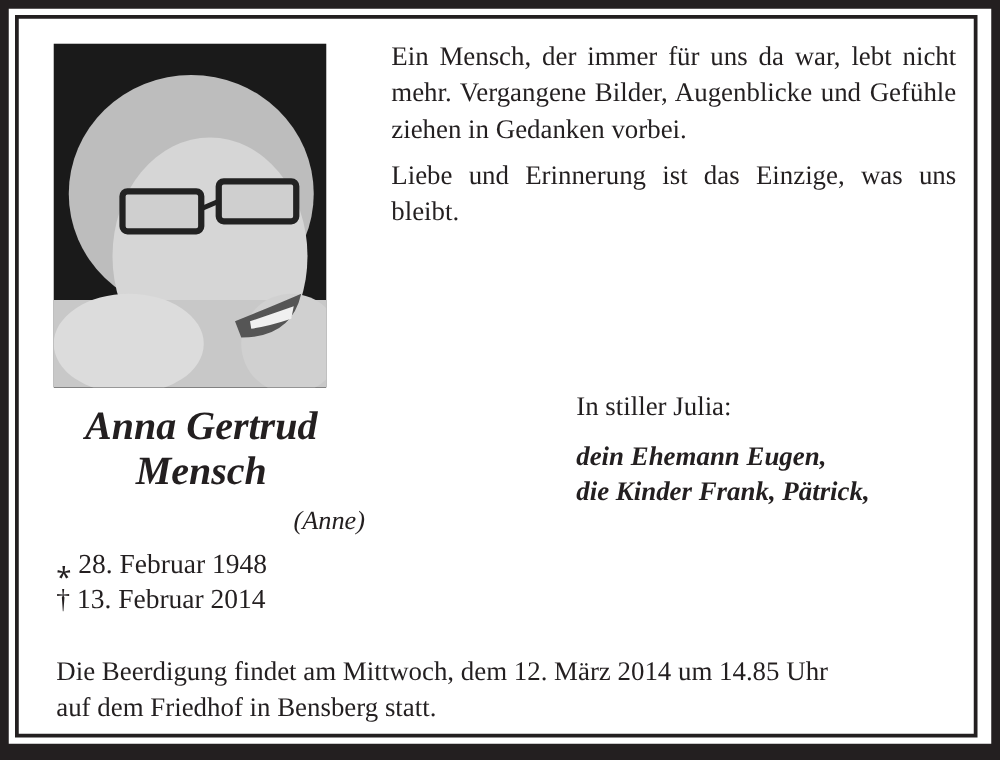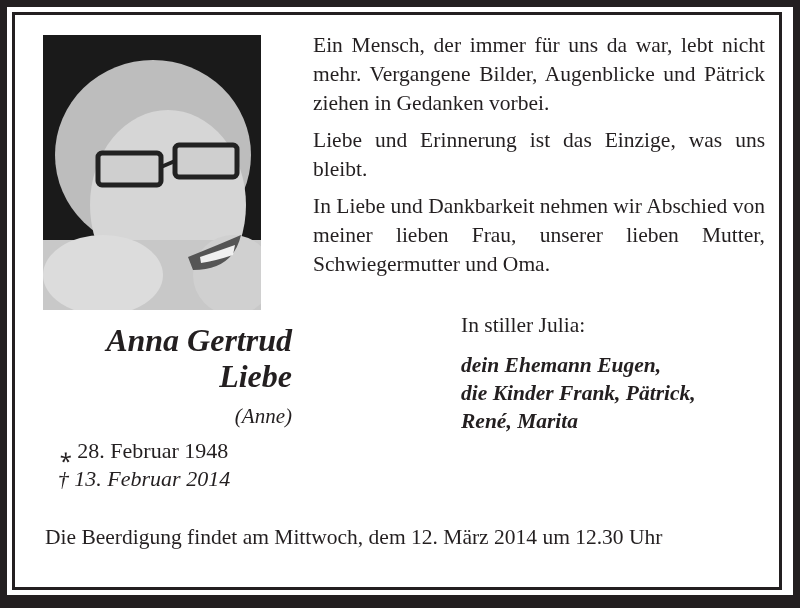--- a/index.html
+++ b/index.html
@@ -5,23 +5,23 @@
   html, body { margin:0; padding:0; }
   body { width:800px; height:608px; background:#231f20; position:relative; overflow:hidden;
          font-family:"Liberation Serif", serif; color:#231f20; }
   .outer { position:absolute; left:7px; top:7px; width:786px; height:588px; background:#fff; }
   .inner { position:absolute; left:12px; top:12px; width:770px; height:578px; border:3px solid #231f20; box-sizing:border-box; background:#fff; }
   .photo { position:absolute; left:43px; top:35px; width:218px; height:275px; background:#111; overflow:hidden; }
   .photo svg { width:100%; height:100%; display:block; }
   .verse { position:absolute; left:313px; top:31px; width:452px; font-size:21.5px; line-height:29px; text-align:justify; }
   .verse p { margin:0 0 8px 0; }
   .verse p.last { text-align-last:left; }
-  .name { position:absolute; left:30px; top:322px; width:262px; text-align:right; font-style:italic; font-weight:bold; font-size:32px; line-height:36px; }
+  .name { position:absolute; left:30px; top:322px; width:262px; text-align:center; font-style:italic; font-weight:bold; font-size:32px; line-height:36px; }
   .nickname { position:absolute; left:30px; top:404px; width:262px; text-align:right; font-style:italic; font-size:21px; }
-  .date { position:absolute; left:24px; width:240px; text-align:center; font-size:22px; }
+  .date { position:absolute; left:45px; width:240px; text-align:left; font-size:22px; }
   .mourning-label { position:absolute; left:461px; top:313px; font-size:21.5px; }
   .mourners { position:absolute; left:461px; top:351px; font-style:italic; font-weight:bold; font-size:21.5px; line-height:28px; }
   .mourners div { white-space:nowrap;font-style:italic; }
   .funeral { position:absolute; left:45px; top:523px; width:715px; font-size:21.5px; line-height:29px; }
 </style>
 </head>
 <body>
 
 <div class="outer"></div>
 <div class="inner"></div>
@@ -36,35 +36,34 @@
     <ellipse cx="190" cy="240" rx="40" ry="40" fill="#d0d0d0"></ellipse>
     <rect x="55" y="118" width="63" height="32" rx="4" fill="#cfcfcf" stroke="#222" stroke-width="5"></rect>
     <rect x="132" y="110" width="62" height="32" rx="4" fill="#cfcfcf" stroke="#222" stroke-width="5"></rect>
     <line x1="118" y1="132" x2="132" y2="126" stroke="#222" stroke-width="4"></line>
     <path d="M 145 222 Q 175 210 198 200 Q 190 235 150 235 Z" fill="#555"></path>
     <path d="M 157 222 Q 175 216 192 210 L 190 220 Q 172 226 158 228 Z" fill="#f0f0f0"></path>
   </svg>
 </div>
 
 <div class="verse">
-  <p>Ein Mensch, der immer für uns da war, lebt nicht mehr. Vergangene Bilder, Augenblicke und Pätrick ziehen in Gedanken vorbei.</p>
+  <p>Ein Mensch, der immer für uns da war, lebt nicht mehr. Vergangene Bilder, Augenblicke und Gefühle ziehen in Gedanken vorbei.</p>
   <p>Liebe und Erinnerung ist das Einzige, was uns bleibt.</p>
-  <p class="last">In Liebe und Dankbarkeit nehmen wir Abschied von meiner lieben Frau, unserer lieben Mutter, Schwiegermutter und Oma.</p>
 </div>
 
 <div class="name">
   <div>Anna Gertrud</div>
-  <div>Liebe</div>
+  <div>Mensch</div>
 </div>
 <div class="nickname">(Anne)</div>
 <div class="date" style="top:434px;">⁎ 28. Februar 1948</div>
-<div class="date" style="top:466px;font-style:italic;">† 13. Februar 2014</div>
+<div class="date" style="top:466px;">† 13. Februar 2014</div>
 
 <div class="mourning-label">In stiller Julia:</div>
 <div class="mourners">
   <div>dein Ehemann Eugen,</div>
   <div>die Kinder Frank, Pätrick,</div>
-  <div>René, Marita</div>
 </div>
 
 <div class="funeral">
-  <div>Die Beerdigung findet am Mittwoch, dem 12. März 2014 um 12.30 Uhr</div>
+  <div>Die Beerdigung findet am Mittwoch, dem 12. März 2014 um 14.85 Uhr</div>
+  <div>auf dem Friedhof in Bensberg statt.</div>
 </div>
 
 </body></html>

